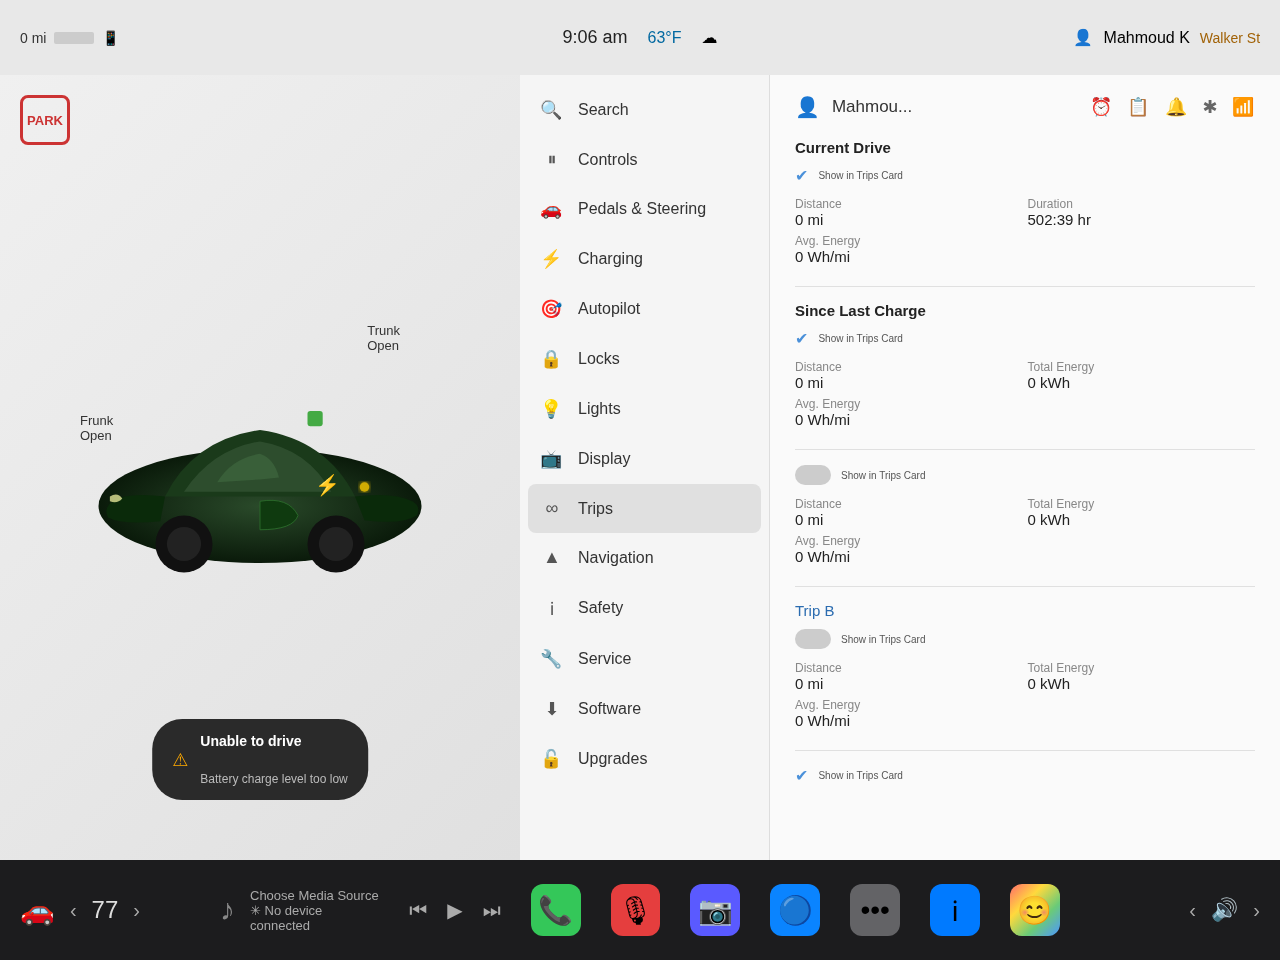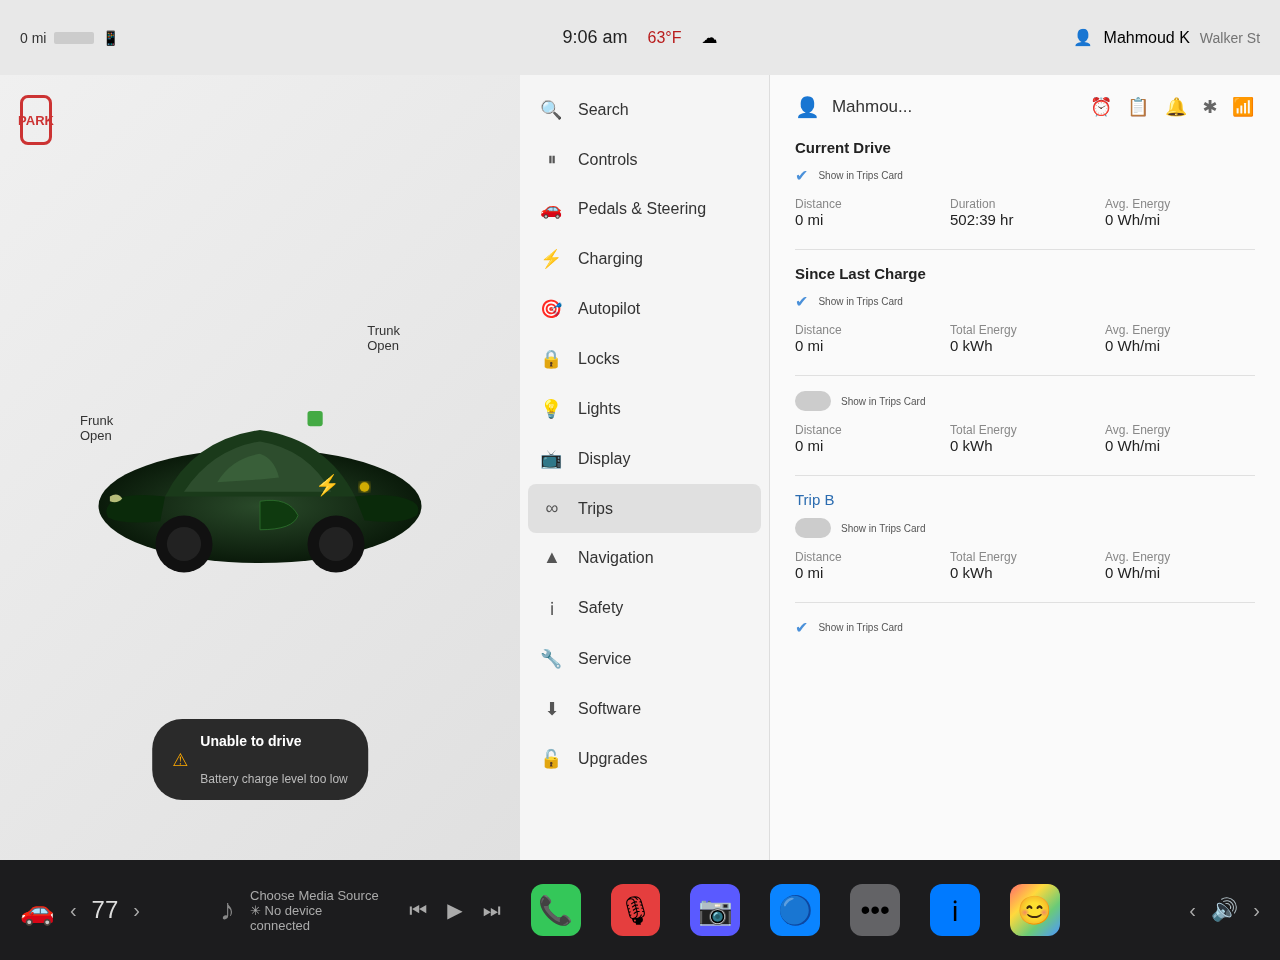--- a/index.html
+++ b/index.html
@@ -57,34 +57,34 @@
     }
 
     .time-display {
       font-size: 18px;
       font-weight: 500;
       color: #222;
     }
 
     .temp-display {
       font-size: 16px;
-      color: #b91c1c;
+      color: #0369a1;
     }
 
     .top-bar-right {
       display: flex;
       align-items: center;
       gap: 10px;
       flex: 1;
       justify-content: flex-end;
     }
 
     .street-info {
       font-size: 14px;
-      color: #737373;
+      color: #a16207;
     }
 
     
     .main-content {
       position: absolute;
       top: 75px;
       left: 0;
       right: 0;
       bottom: 100px;
       display: flex;
@@ -98,21 +98,21 @@
       display: flex;
       flex-direction: column;
       align-items: center;
       justify-content: center;
     }
 
     .park-badge {
       position: absolute;
       top: 20px;
       left: 20px;
-      width: 32px;
+      width: 50px;
       height: 50px;
       border: 3px solid #cc3333;
       border-radius: 8px;
       display: flex;
       align-items: center;
       justify-content: center;
       color: #cc3333;
       font-weight: 700;
       font-size: 13px;
     }
@@ -258,21 +258,21 @@
       font-size: 16px;
     }
 
     .checkbox-label {
       font-size: 10px;
       color: #555;
     }
 
     .stats-grid {
       display: grid;
-      grid-template-columns: 1fr 1fr 1fr;
+      grid-template-columns: 1fr 1fr;
       gap: 5px;
       margin-bottom: 20px;
     }
 
     .stat-item label {
       font-size: 12px;
       color: #888;
       display: block;
     }
 

